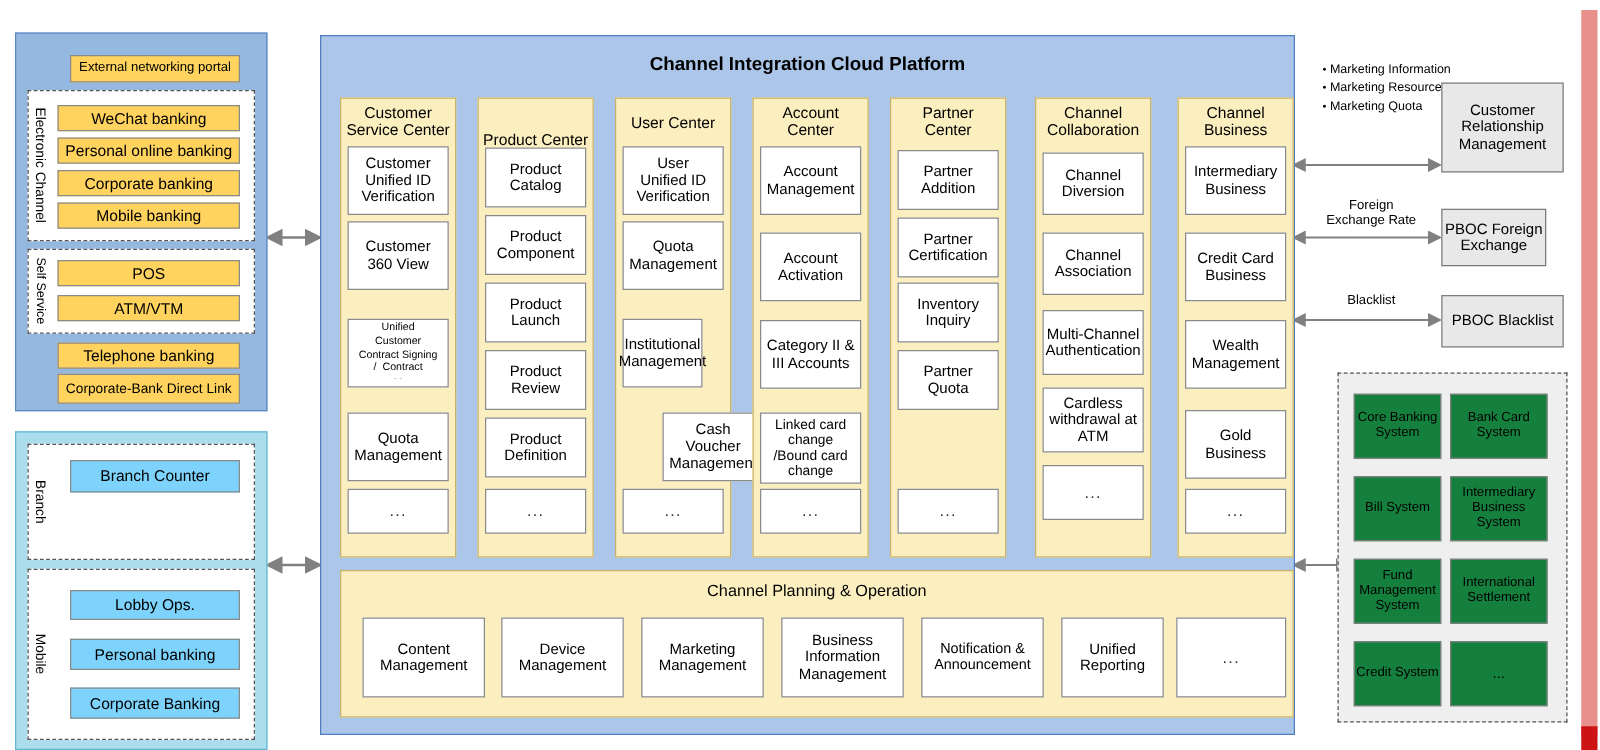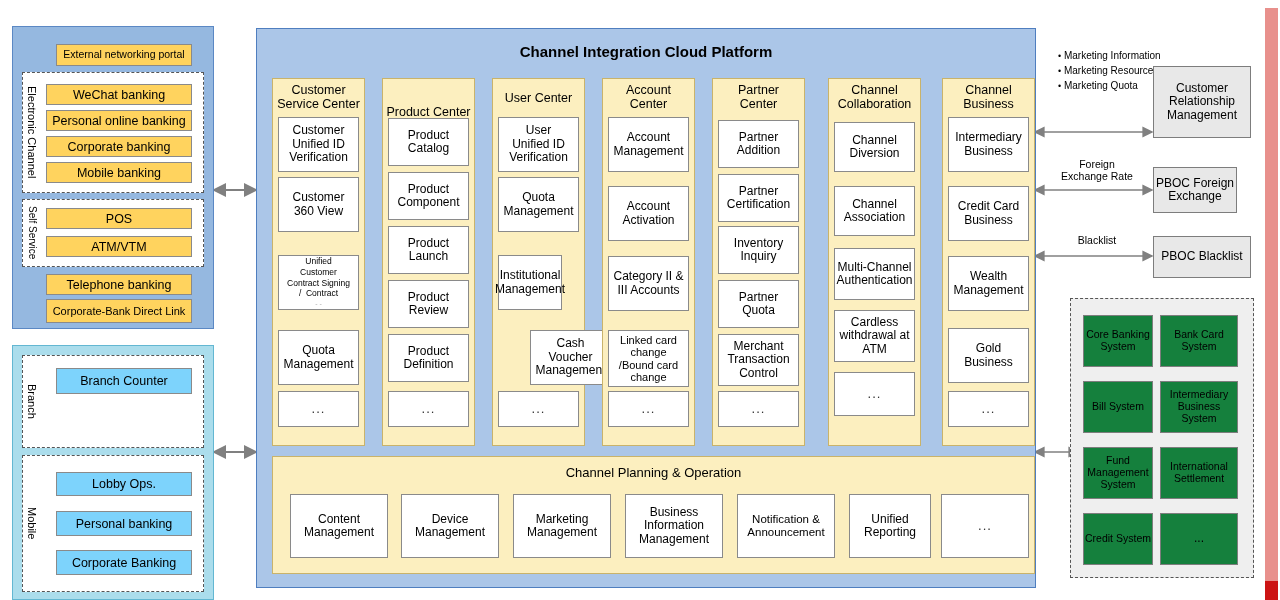--- a/index.html
+++ b/index.html
@@ -143,21 +143,20 @@
   <div class="box cell" style="left:608px;top:256px;width:81px;height:55px;">Category II &amp;<br>III Accounts</div>
   <div class="box cell" style="left:608px;top:330px;width:81px;height:57px;font-size:11px;">Linked card<br>change<br>/Bound card<br>change</div>
   <div class="box cell dots" style="left:608px;top:391px;width:81px;height:36px;">...</div>
 
   <div class="box col" style="left:712px;top:78px;width:93px;height:368px;"></div>
   <div class="col-title" style="left:712px;top:82px;width:93px;height:32px;">Partner<br>Center</div>
   <div class="box cell" style="left:718px;top:120px;width:81px;height:48px;">Partner<br>Addition</div>
   <div class="box cell" style="left:718px;top:174px;width:81px;height:48px;">Partner<br>Certification</div>
   <div class="box cell" style="left:718px;top:226px;width:81px;height:48px;">Inventory<br>Inquiry</div>
   <div class="box cell" style="left:718px;top:280px;width:81px;height:48px;">Partner<br>Quota</div>
-  <div class="box cell" style="left:718px;top:334px;width:81px;height:52px;">Merchant<br>Transaction<br>Control</div>
   <div class="box cell dots" style="left:718px;top:391px;width:81px;height:36px;">...</div>
 
   <div class="box col" style="left:828px;top:78px;width:93px;height:368px;"></div>
   <div class="col-title" style="left:828px;top:82px;width:93px;height:32px;">Channel<br>Collaboration</div>
   <div class="box cell" style="left:834px;top:122px;width:81px;height:50px;">Channel<br>Diversion</div>
   <div class="box cell" style="left:834px;top:186px;width:81px;height:50px;">Channel<br>Association</div>
   <div class="box cell" style="left:834px;top:310px;width:81px;height:52px;">Cardless<br>withdrawal at<br>ATM</div>
   <div class="box cell" style="left:834px;top:248px;width:81px;height:52px;">Multi-Channel<br>Authentication</div>
   <div class="box cell dots" style="left:834px;top:372px;width:81px;height=44px;height:44px;">...</div>
 

